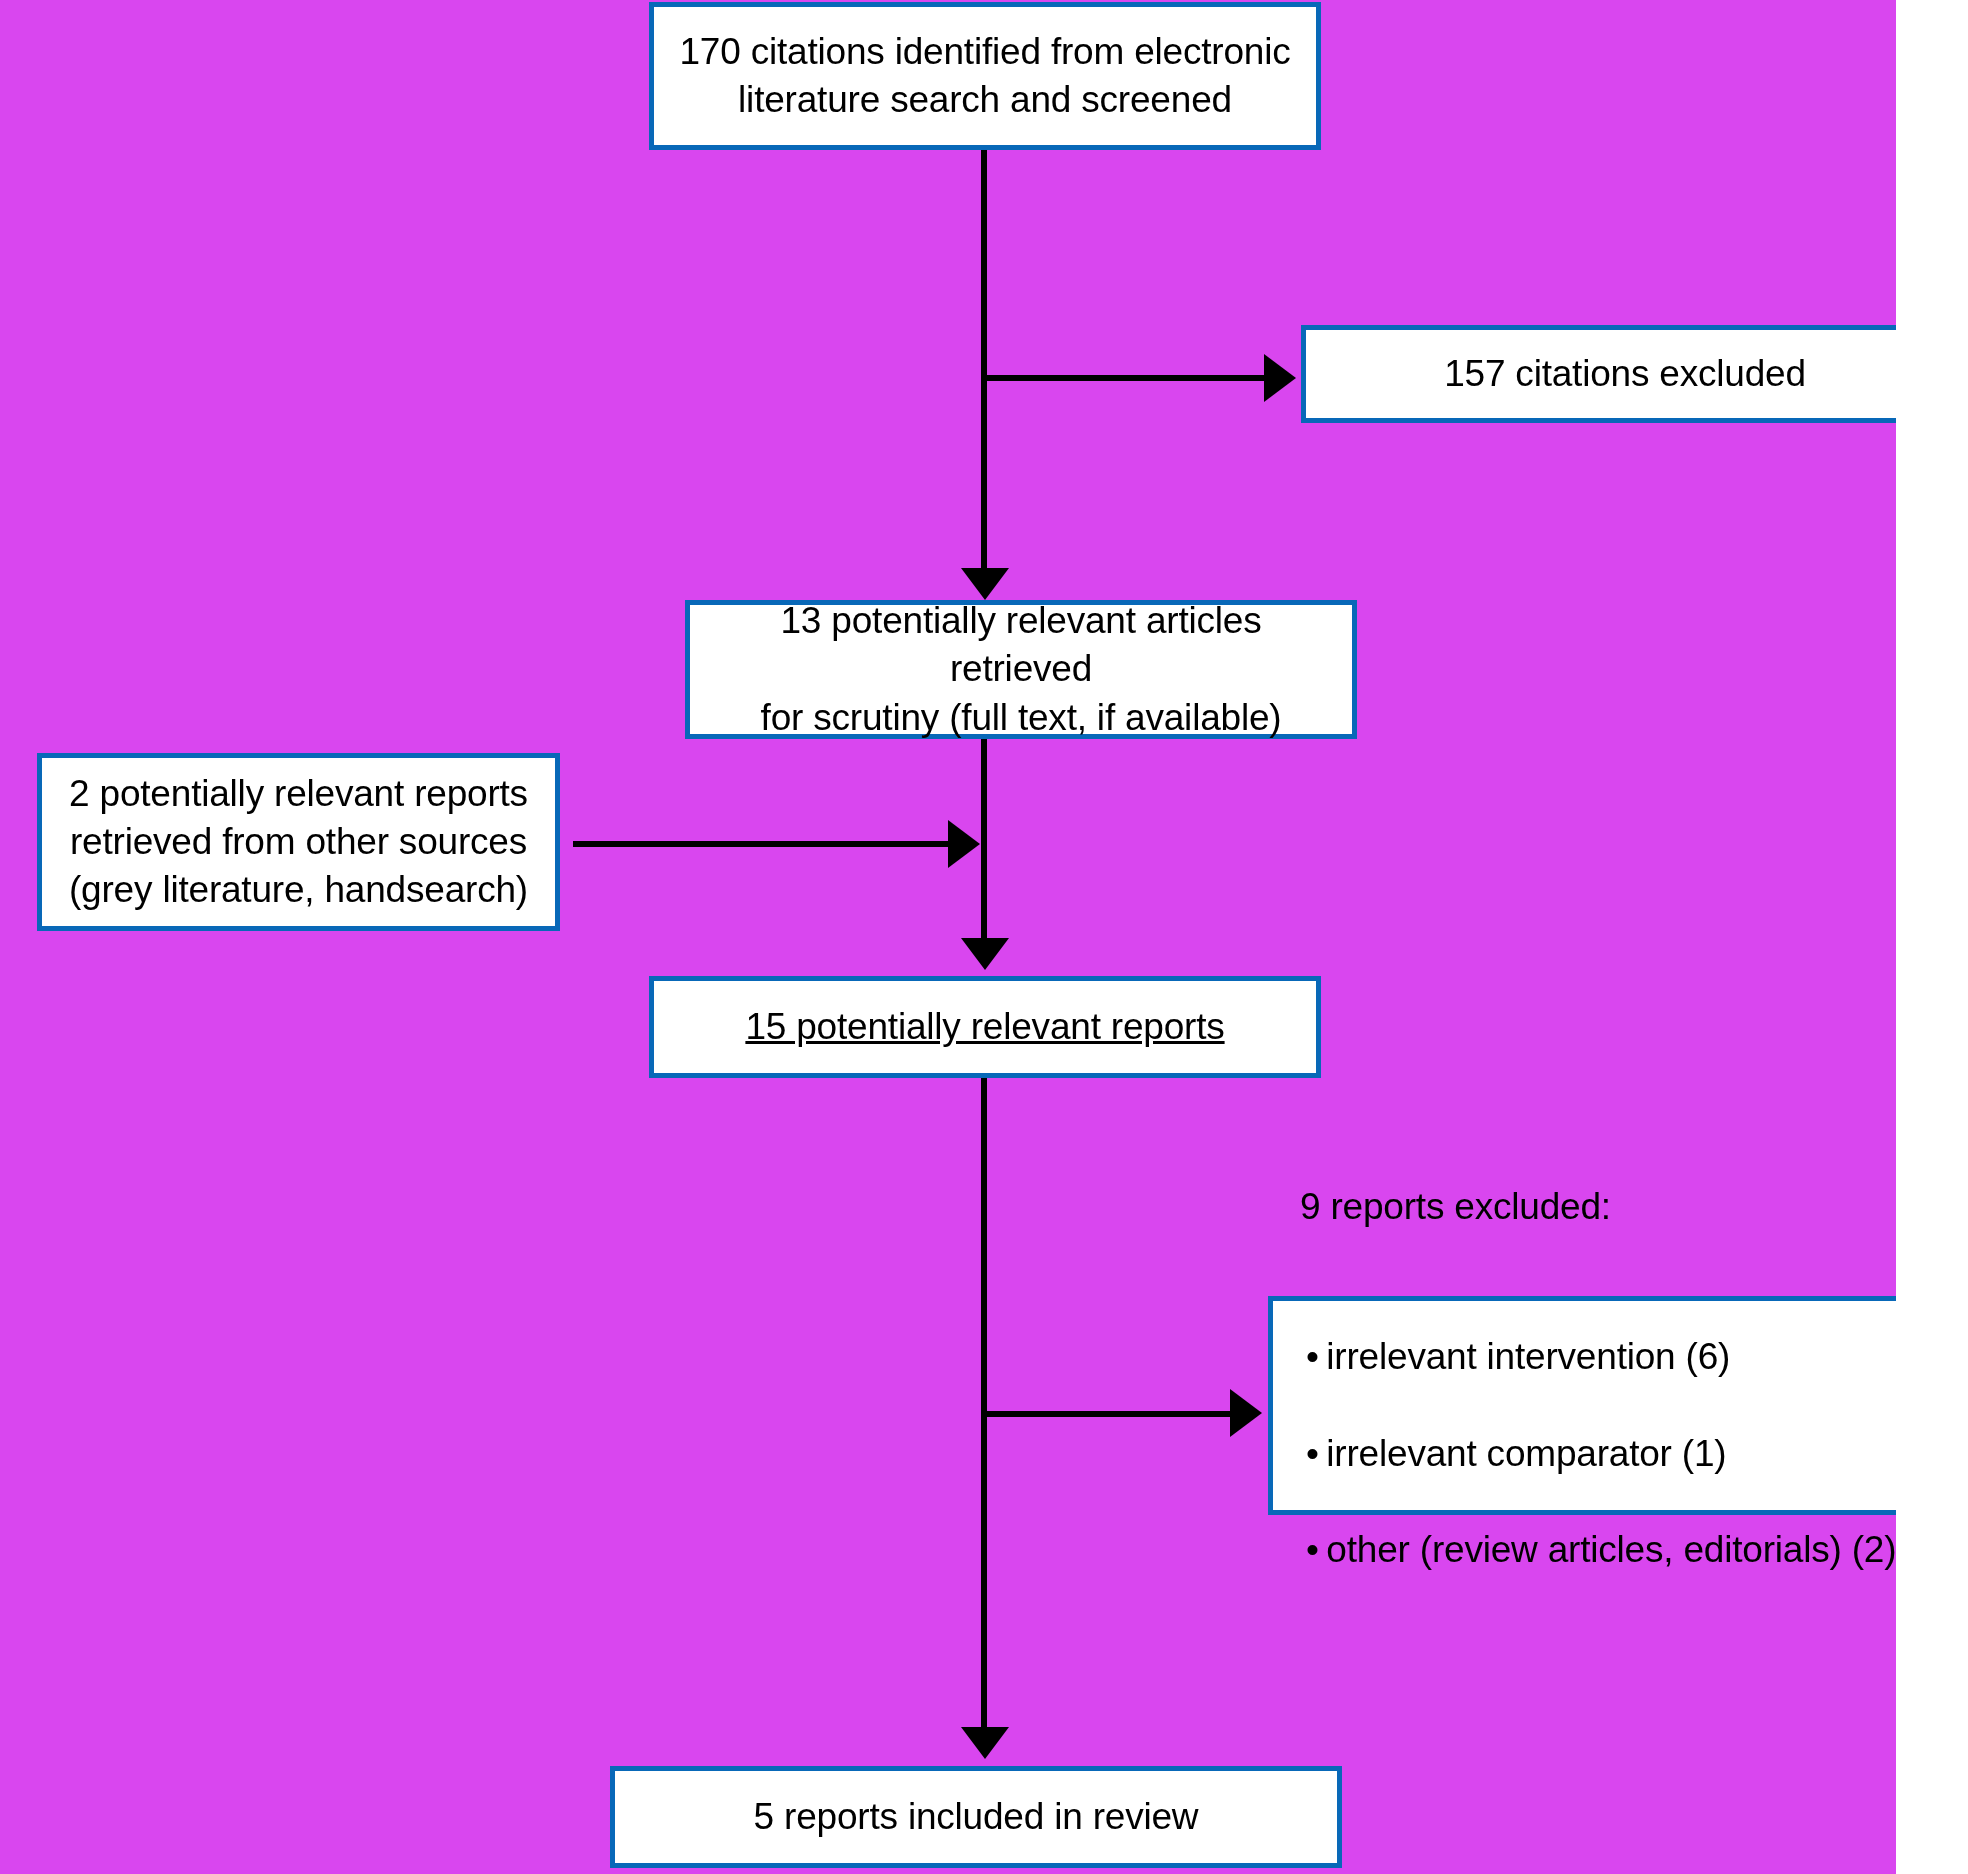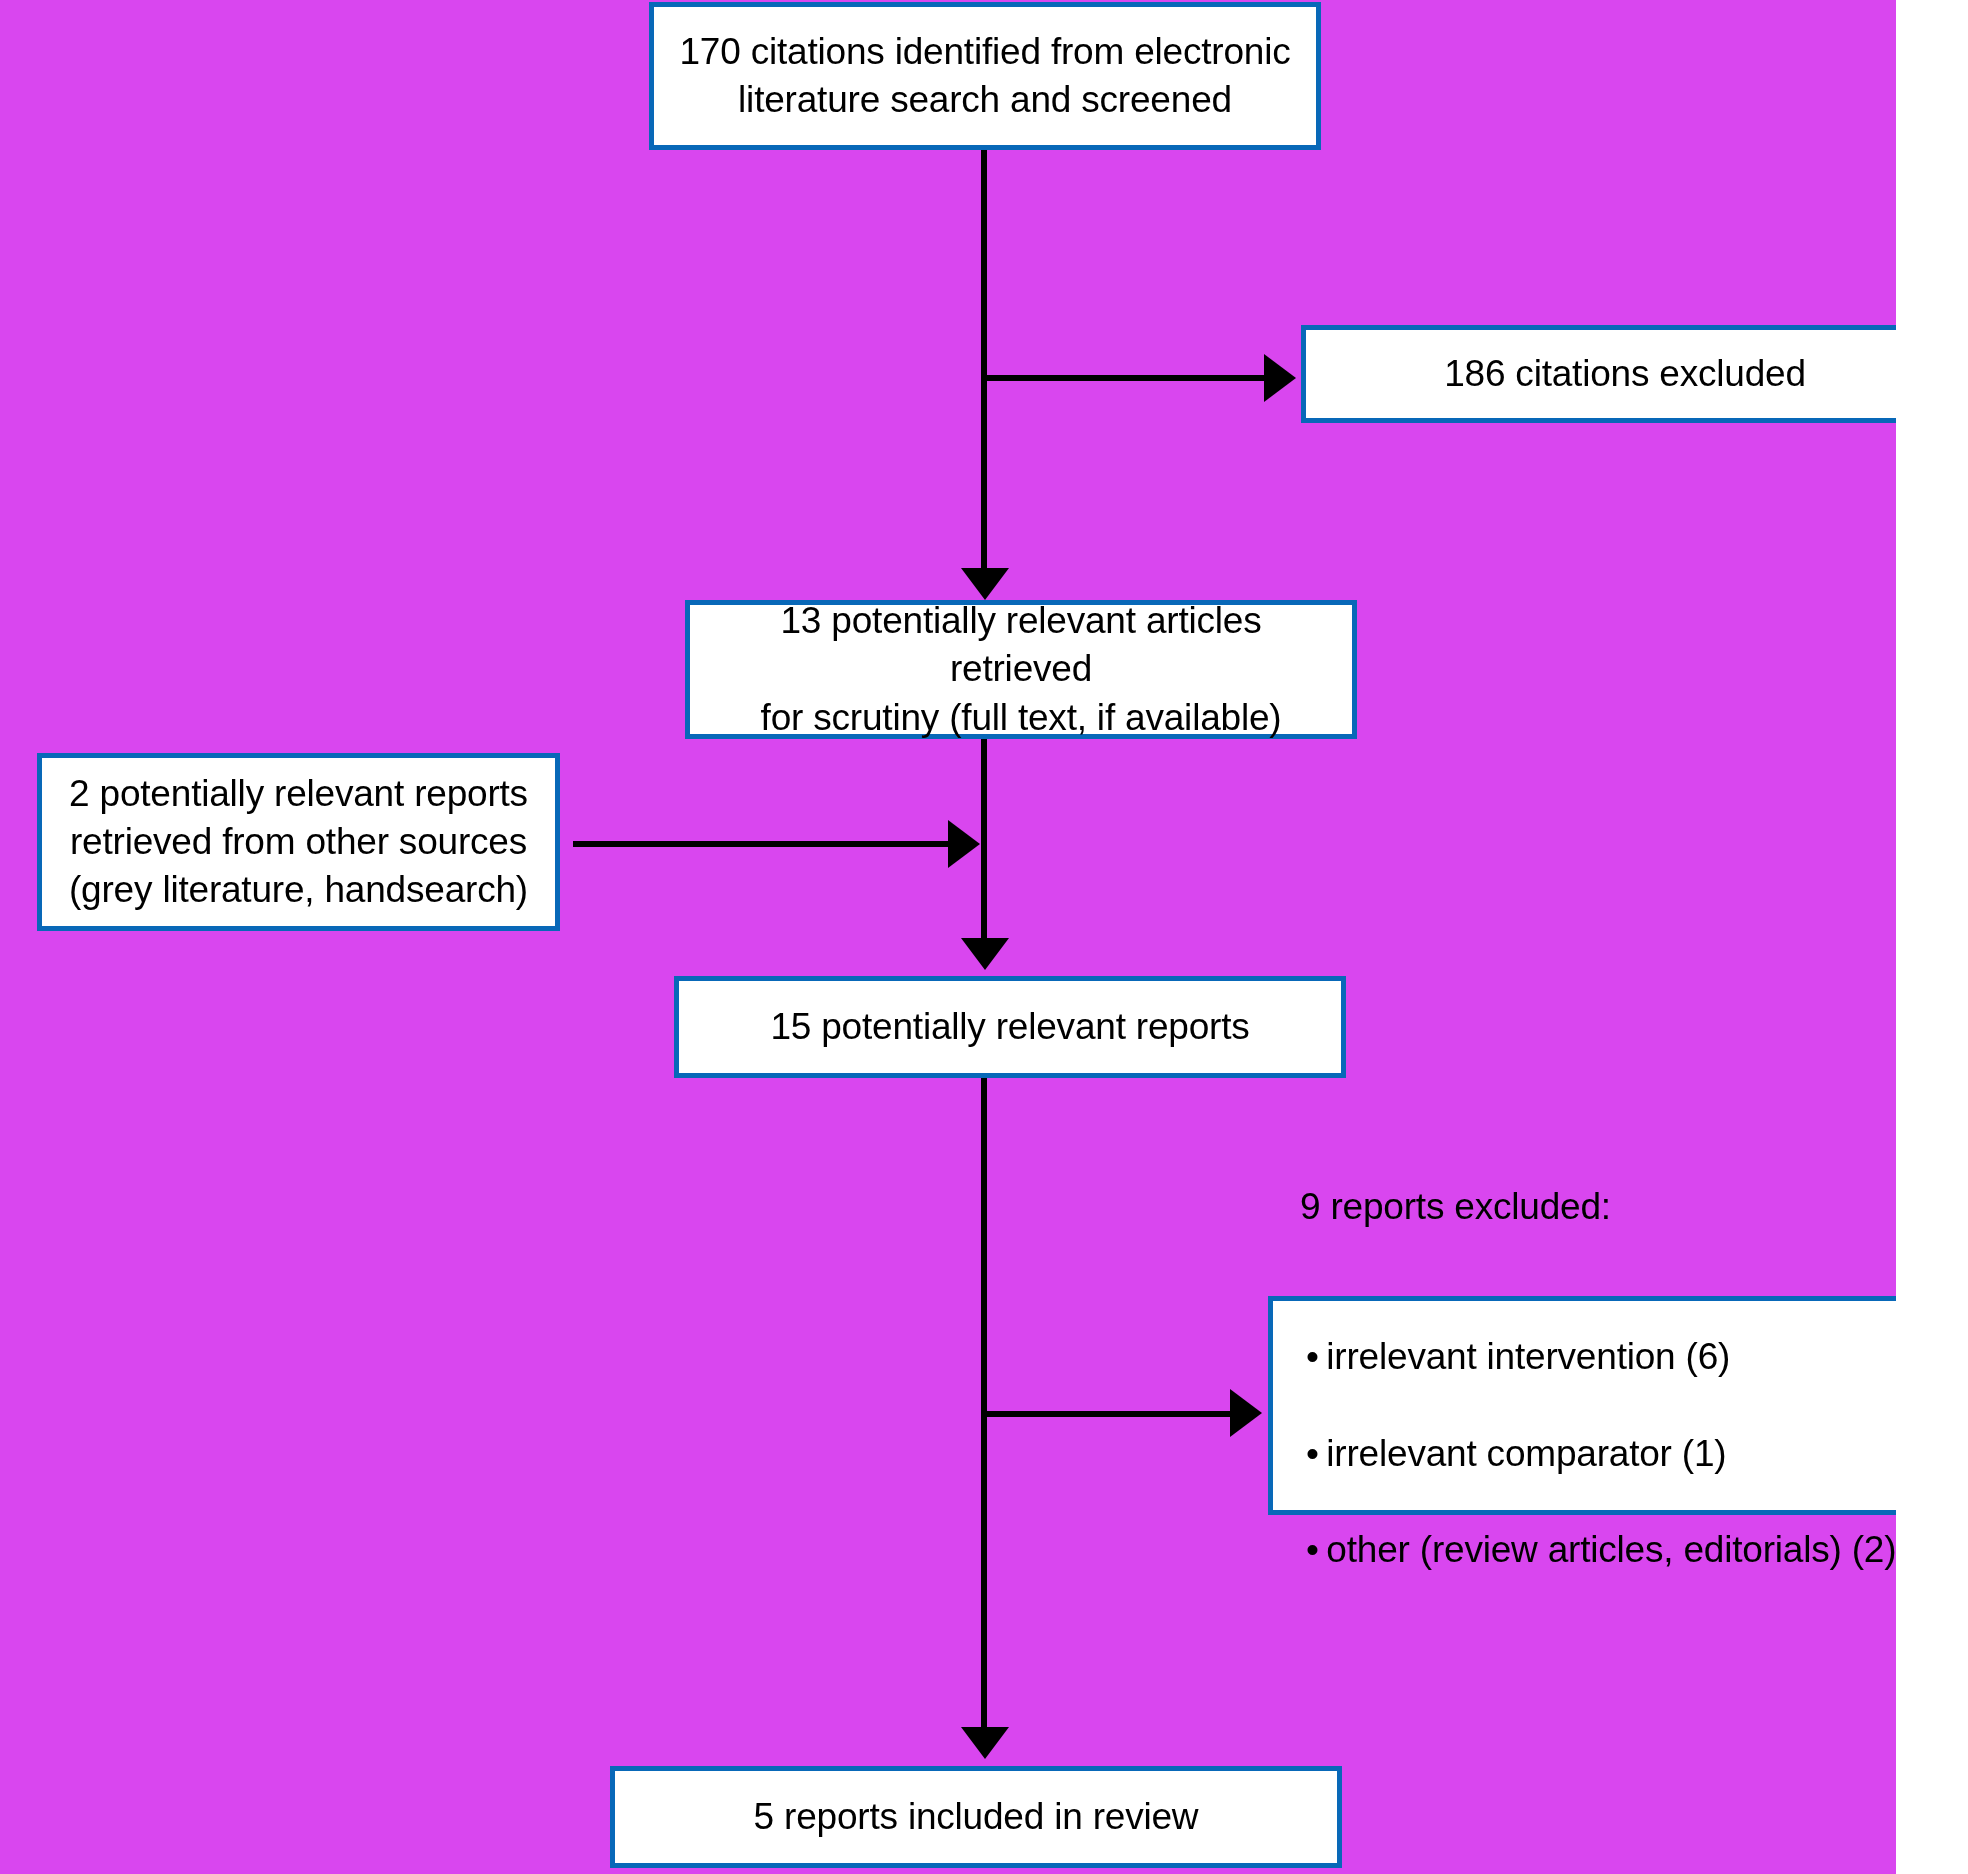--- a/index.html
+++ b/index.html
@@ -91,41 +91,41 @@
 literature search and screened</span>
   </div>
 
   <div class="vline" style="left:981px; top:150px; height:430px;"></div>
   <div class="arrow-down" style="left:961px; top:568px;"></div>
 
   <div class="hline" style="left:981px; top:375px; width:285px;"></div>
   <div class="arrow-right" style="left:1264px; top:354px;"></div>
 
   <div class="box" style="left:1301px; top:325px; width:648px; height:98px;">
-    <span class="txt">186 citations excluded</span>
+    <span class="txt">157 citations excluded</span>
   </div>
 
   <div class="box" style="left:685px; top:600px; width:672px; height:139px;">
     <span class="txt">13 potentially relevant articles retrieved
 for scrutiny (full text, if available)</span>
   </div>
 
   <div class="vline" style="left:981px; top:739px; height:207px;"></div>
   <div class="arrow-down" style="left:961px; top:938px;"></div>
 
   <div class="box" style="left:37px; top:753px; width:523px; height:178px;">
     <span class="txt">2 potentially relevant reports
 retrieved from other sources
 (grey literature, handsearch)</span>
   </div>
 
   <div class="hline" style="left:573px; top:841px; width:379px;"></div>
   <div class="arrow-right" style="left:948px; top:820px;"></div>
 
-  <div class="box" style="left:674px; top:976px; width:672px; height:102px;">
+  <div class="box" style="left:649px; top:976px; width:672px; height:102px;text-decoration:underline;">
     <span class="txt">15 potentially relevant reports</span>
   </div>
 
   <div class="vline" style="left:981px; top:1078px; height:657px;"></div>
   <div class="arrow-down" style="left:961px; top:1727px;"></div>
 
   <div class="hline" style="left:981px; top:1411px; width:251px;"></div>
   <div class="arrow-right" style="left:1230px; top:1389px;"></div>
 
   <div class="box left-align" style="left:1268px; top:1296px; width:684px; height:219px;">

